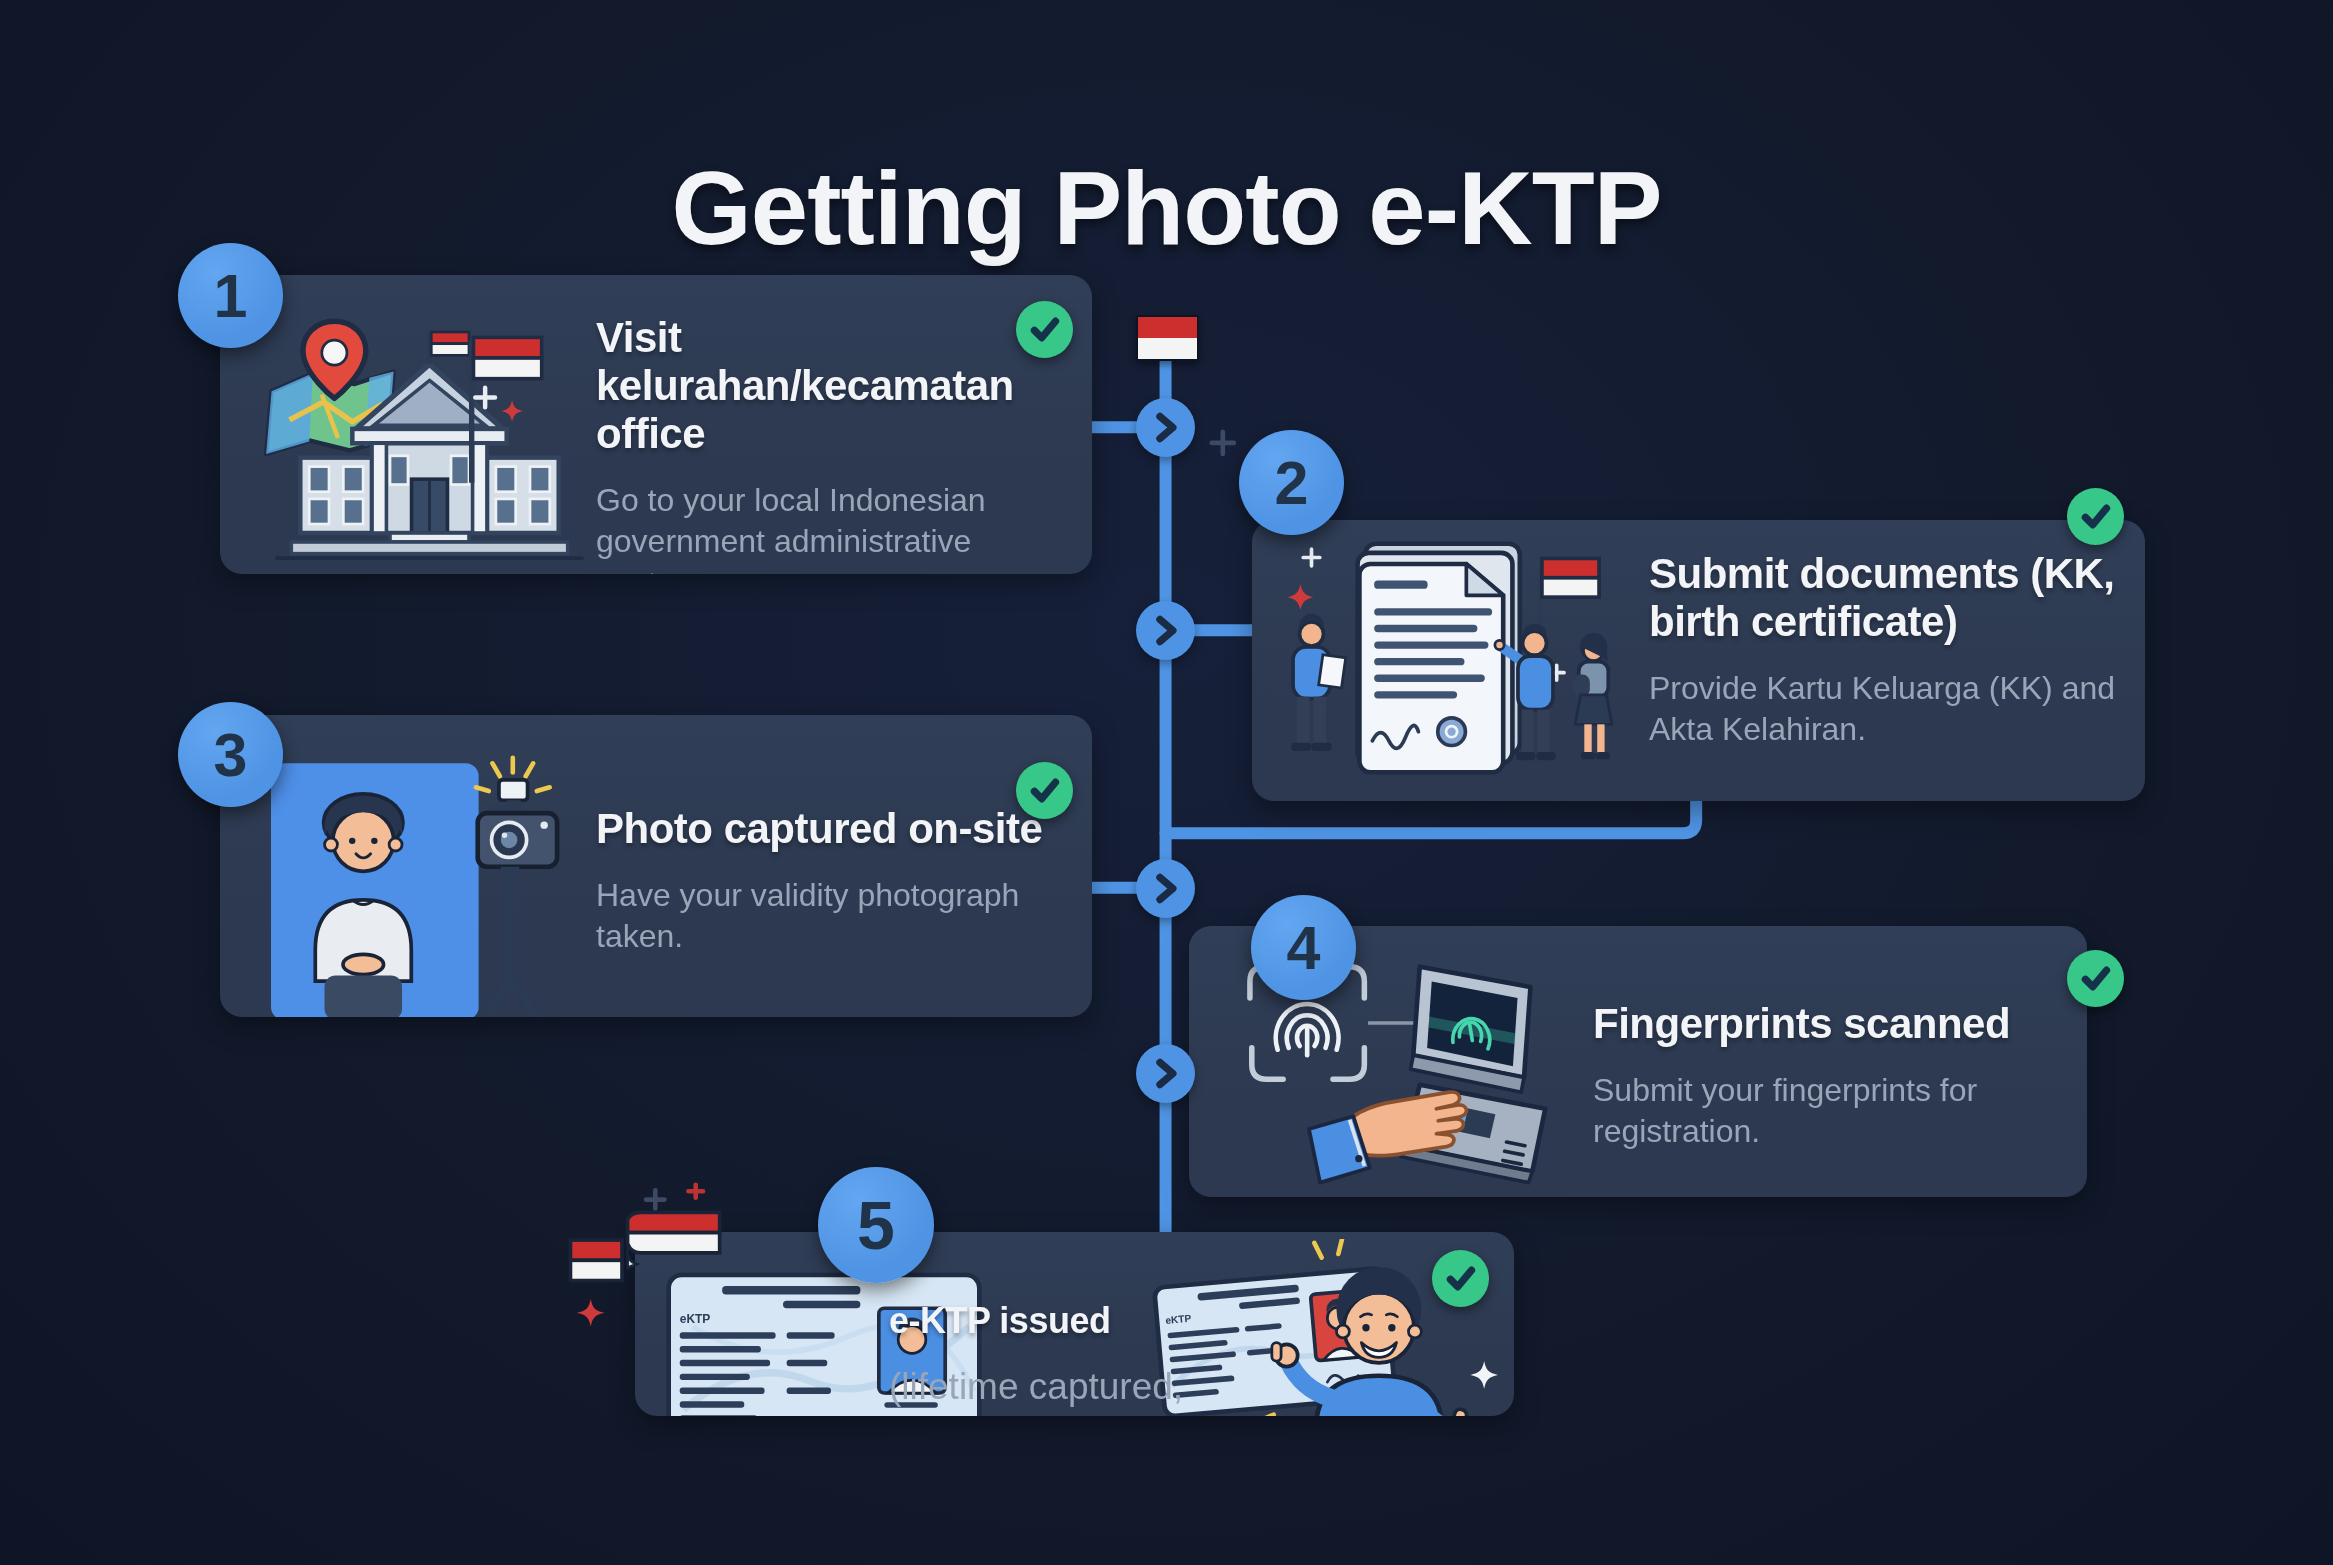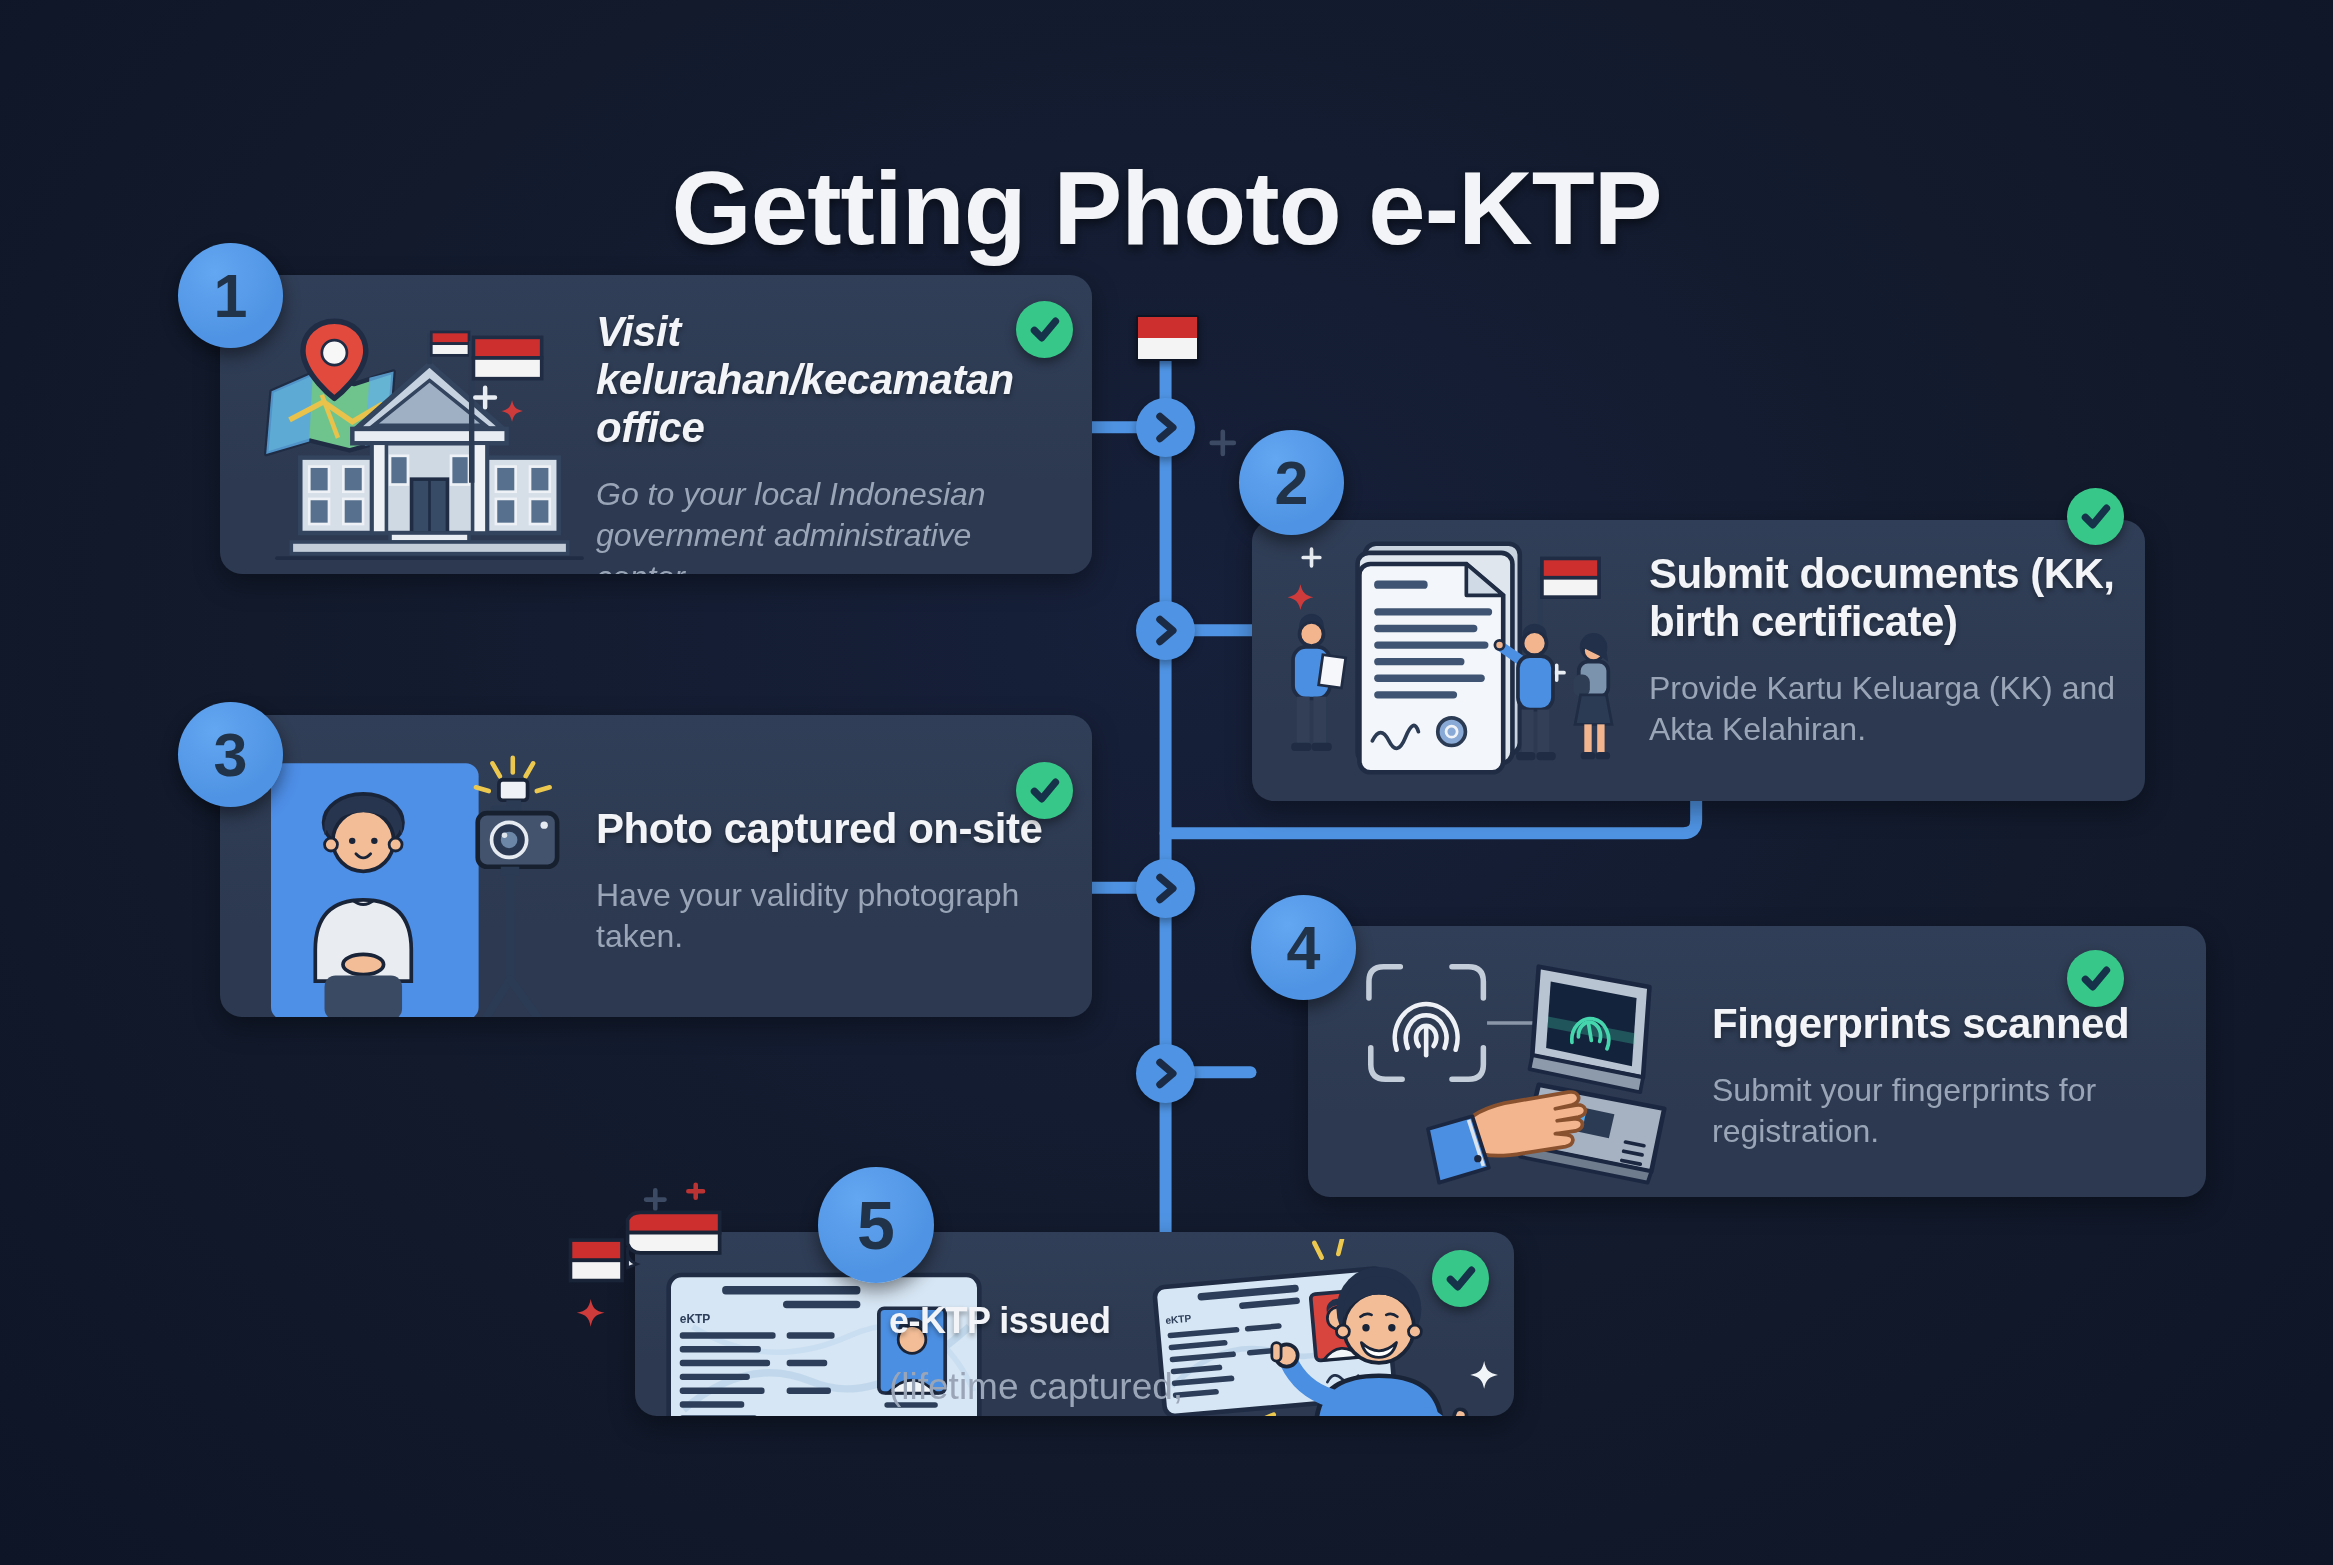--- a/index.html
+++ b/index.html
@@ -20,31 +20,31 @@
 
   
   .card{
     position:absolute;background:linear-gradient(180deg,#303e57 0%,var(--card,#2c3950) 70%);
     border-radius:22px;box-shadow:0 9.2px 26px rgba(0,0,0,.35);
     overflow:hidden;z-index:2;
   }
   #card1{left:220px;top:275px;width:872px;height:299px;}
   #card2{left:1252px;top:520px;width:893px;height:281px;}
   #card3{left:220px;top:715px;width:872px;height:302px;}
-  #card4{left:1308px;top:926px;width:898px;height:271px;}
+  #card4{left:1189px;top:926px;width:898px;height:271px;}
   #card5{left:635px;top:1232px;width:879px;height:184px;}
 
   .ctext{position:absolute;}
   .ctext h2{
     margin:0 0 22px 0;font-size:42px;line-height:1.14;font-weight:700;
     color:var(--heading,#f2f4f7);letter-spacing:-0.5px;
     text-shadow:0 2.8px 5.5px rgba(0,0,0,.35);
   }
   .ctext p{margin:0;font-size:32px;line-height:1.3;color:var(--desc,#9aa6b8);}
-  #card1 .ctext{left:376px;top:33px;width:420px;font-style:italic;}
+  #card1 .ctext{left:376px;top:39px;width:420px;}
   #card2 .ctext{left:397px;top:30px;width:517px;}
   #card3 .ctext{left:376px;top:90px;width:452px;}
   #card4 .ctext{left:404px;top:74px;width:452px;}
   #card5 .ctext{left:254px;top:68px;width:351px;}
   #card5 .ctext h2{font-size:36px;}
   #card5 .ctext p{font-size:37px;line-height:1.28;}
 
   .illus{position:absolute;}
 
   

